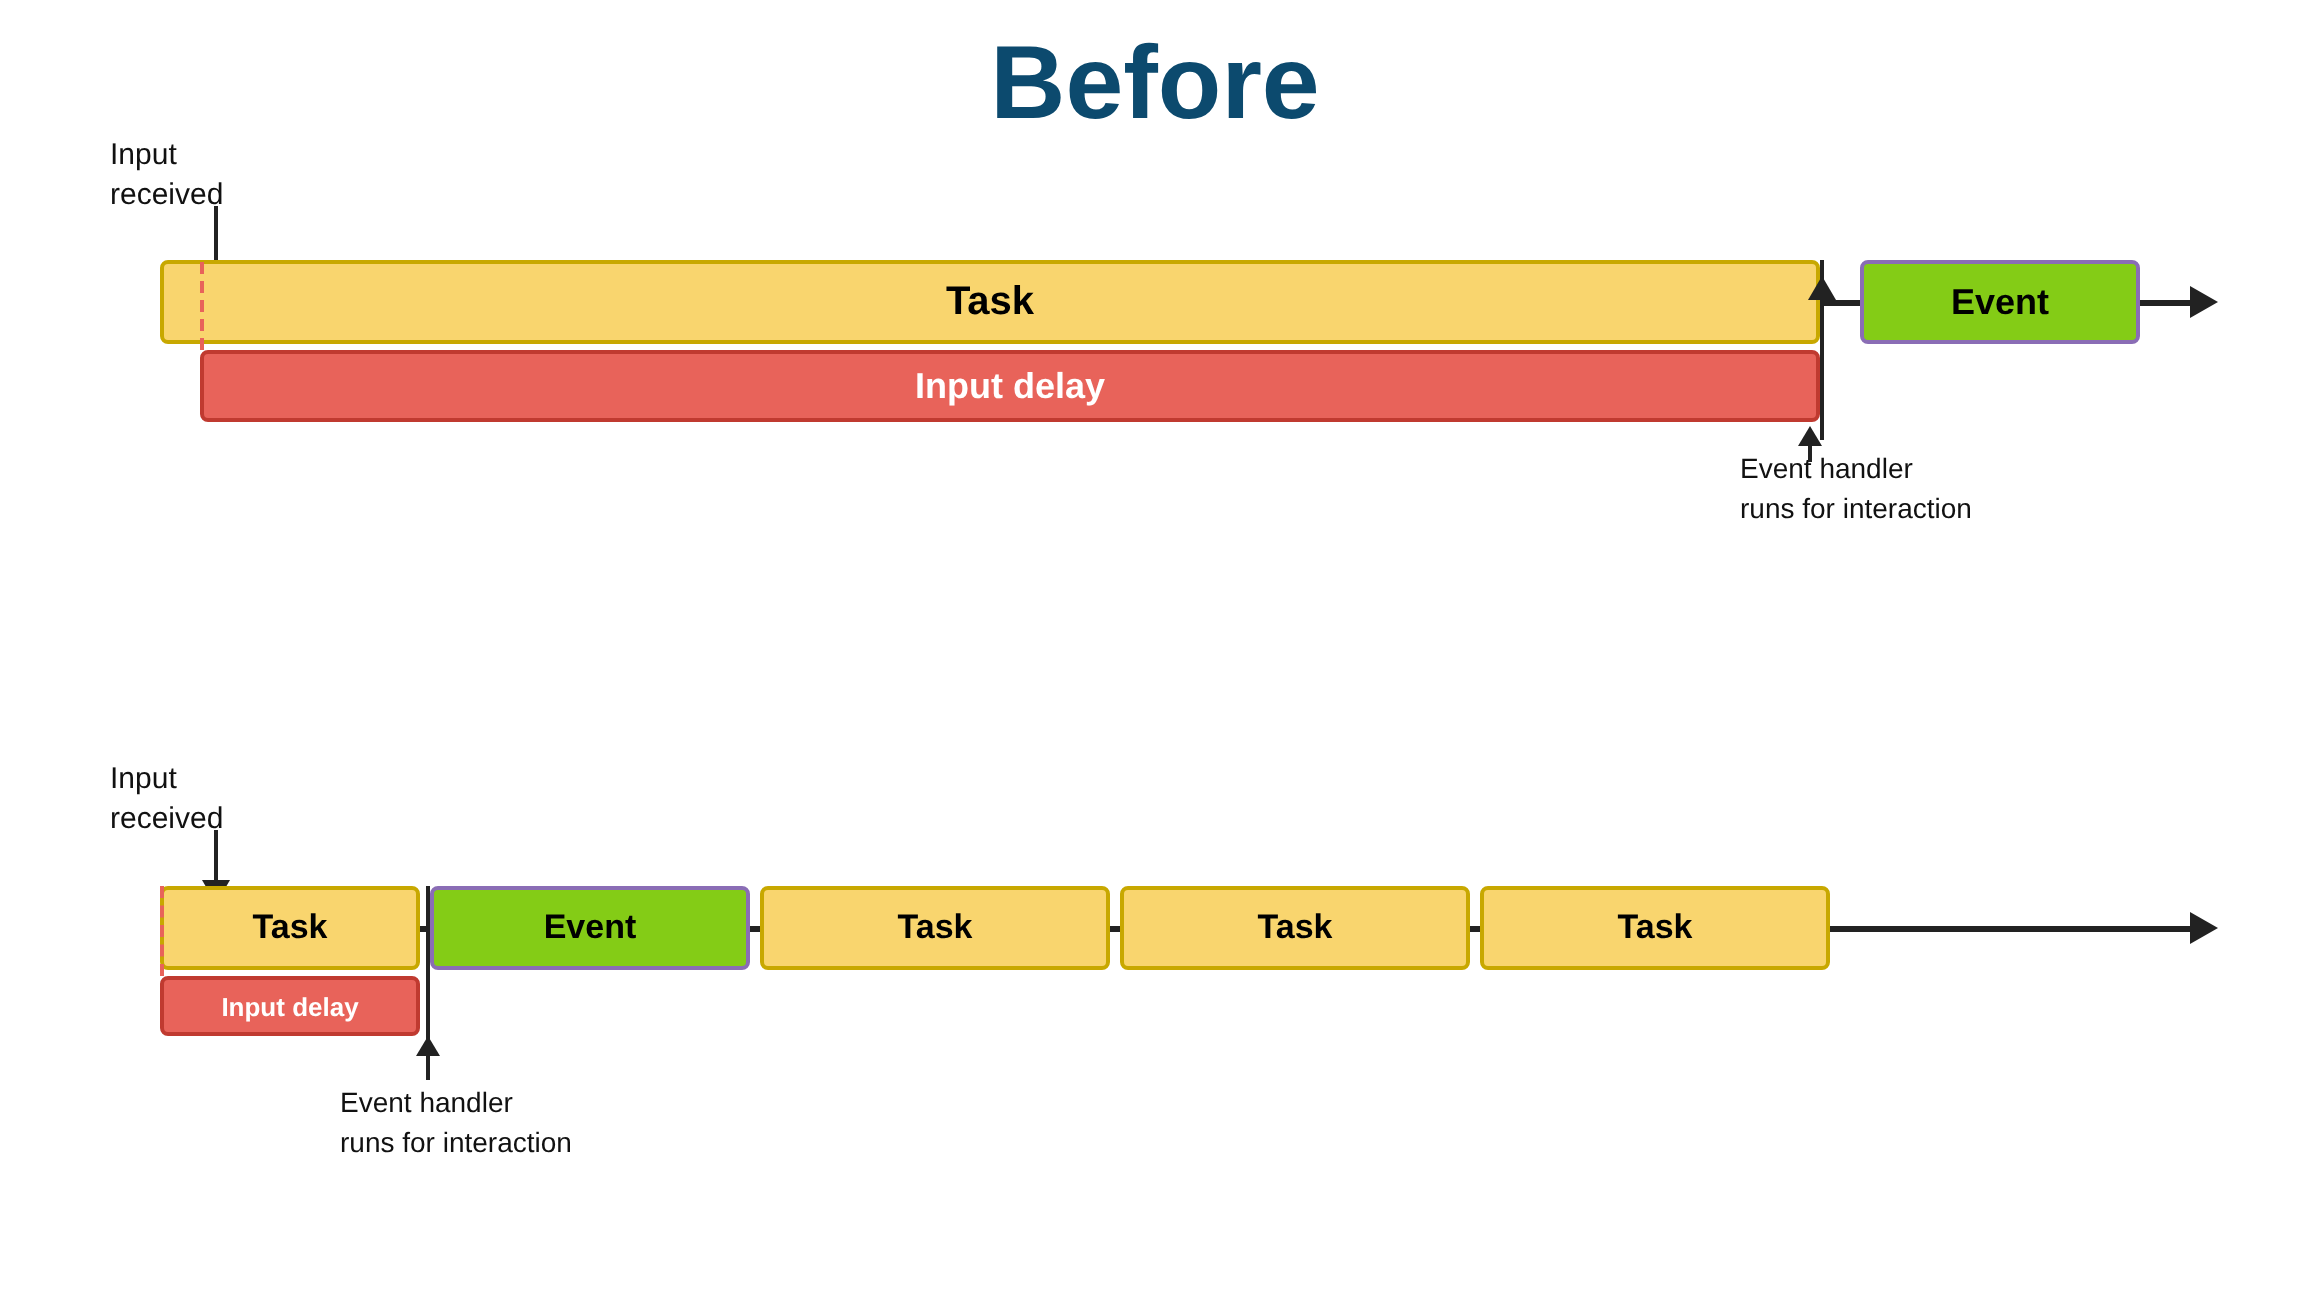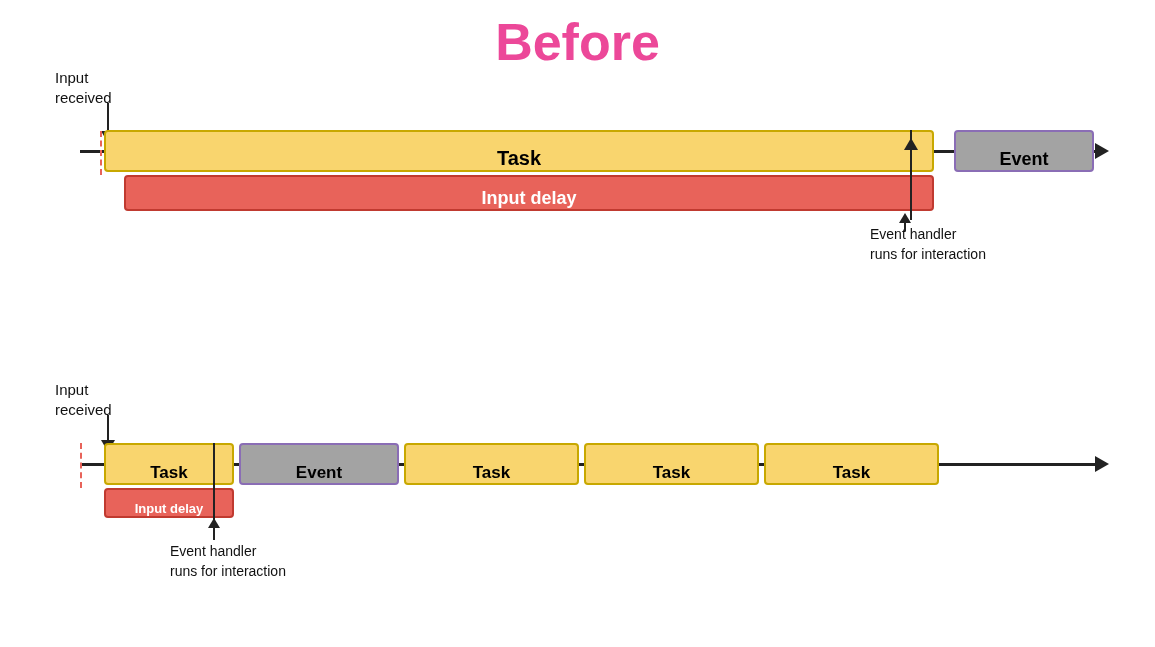--- a/index.html
+++ b/index.html
@@ -17,21 +17,21 @@
       height: 100%;
       position: relative;
       padding: 20px 40px;
     }
 
     
     .section-title {
       font-size: 52px;
       font-weight: 800;
       text-align: center;
-      color: #ec4899;
+      color: #0c4a6e;
       font-family: Arial, sans-serif;
     }
 
     
     .before-section {
       position: absolute;
       top: 0;
       left: 0;
       right: 0;
       height: 310px;
@@ -66,36 +66,35 @@
     .timeline-bar {
       position: absolute;
       height: 4px;
       background: #222;
     }
 
     
     .block {
       position: absolute;
       display: flex;
-      align-items: flex-end;
+      align-items: center;
       justify-content: center;
       font-size: 18px;
       font-weight: 600;
       border: 2px solid #555;
       border-radius: 4px;
-      margin-left: 24px;
     }
 
     .block-task {
       background: #f9d56e;
       border-color: #c8a800;
     }
 
     .block-event {
-      background: #a3a3a3;
+      background: #84cc16;
       border-color: #8a6db5;
     }
 
     .block-input-delay {
       background: #e8635a;
       border-color: #c03a30;
       color: #fff;
     }
 
     

